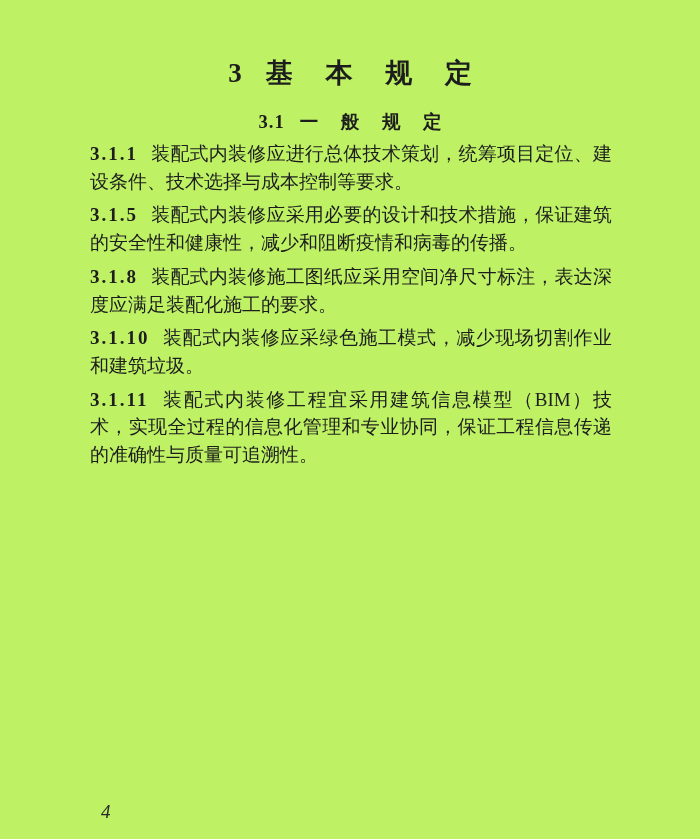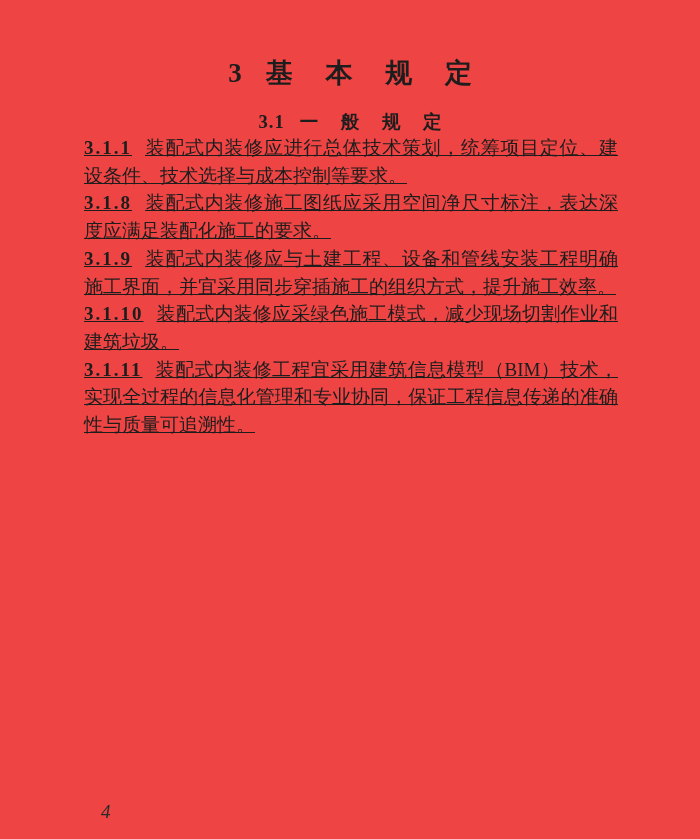--- a/index.html
+++ b/index.html
@@ -4,21 +4,21 @@
 <style>
   html, body {
     margin: 0;
     padding: 0;
     background: #ffffff;
   }
   .page {
     position: relative;
     width: 700px;
     height: 839px;
-    background: #ef4444;
+    background: #bef264;
     overflow: hidden;
     font-family: "Liberation Serif", "DejaVu Serif", serif;
     color: #1d1d1d;
   }
   .chapter-heading {
     position: absolute;
     top: 38px;
     left: 0;
     width: 700px;
     text-align: center;
@@ -54,26 +54,25 @@
     letter-spacing: 9px;
     margin-right: -9px;
   }
   .body-text {
     position: absolute;
     top: 134px;
     left: 84px;
     width: 534px;
   }
   .clause {
-    margin: 0;
+    margin: 6px;
     font-size: 19px;
     line-height: 27.7px;
     text-align: justify;
     letter-spacing: 0;
-    text-decoration: underline;
   }
   .clause .num {
     font-weight: bold;
     letter-spacing: 2px;
     margin-right: 13px;
     font-family: "Liberation Serif", "DejaVu Serif", serif;
   }
   .page-number {
     position: absolute;
     top: 801px;
@@ -91,21 +90,21 @@
   <h1 class="chapter-heading">
     <span class="ch-num">3</span><span class="ch-title">基 本 规 定</span>
   </h1>
 
   <h2 class="section-heading">
     <span class="sec-num">3.1</span><span class="sec-title">一 般 规 定</span>
   </h2>
 
   <div class="body-text">
     <p class="clause"><span class="num">3.1.1</span><span>装配式内装修应进行总体技术策划，统筹项目定位、建设条件、技术选择与成本控制等要求。</span></p>
+    <p class="clause"><span class="num">3.1.5</span><span>装配式内装修应采用必要的设计和技术措施，保证建筑的安全性和健康性，减少和阻断疫情和病毒的传播。</span></p>
     <p class="clause"><span class="num">3.1.8</span><span>装配式内装修施工图纸应采用空间净尺寸标注，表达深度应满足装配化施工的要求。</span></p>
-    <p class="clause"><span class="num">3.1.9</span><span>装配式内装修应与土建工程、设备和管线安装工程明确施工界面，并宜采用同步穿插施工的组织方式，提升施工效率。</span></p>
     <p class="clause"><span class="num">3.1.10</span><span>装配式内装修应采绿色施工模式，减少现场切割作业和建筑垃圾。</span></p>
     <p class="clause"><span class="num">3.1.11</span><span>装配式内装修工程宜采用建筑信息模型（BIM）技术，实现全过程的信息化管理和专业协同，保证工程信息传递的准确性与质量可追溯性。</span></p>
   </div>
 
   <div class="page-number">4</div>
 
 </div>
 
 </body></html>

